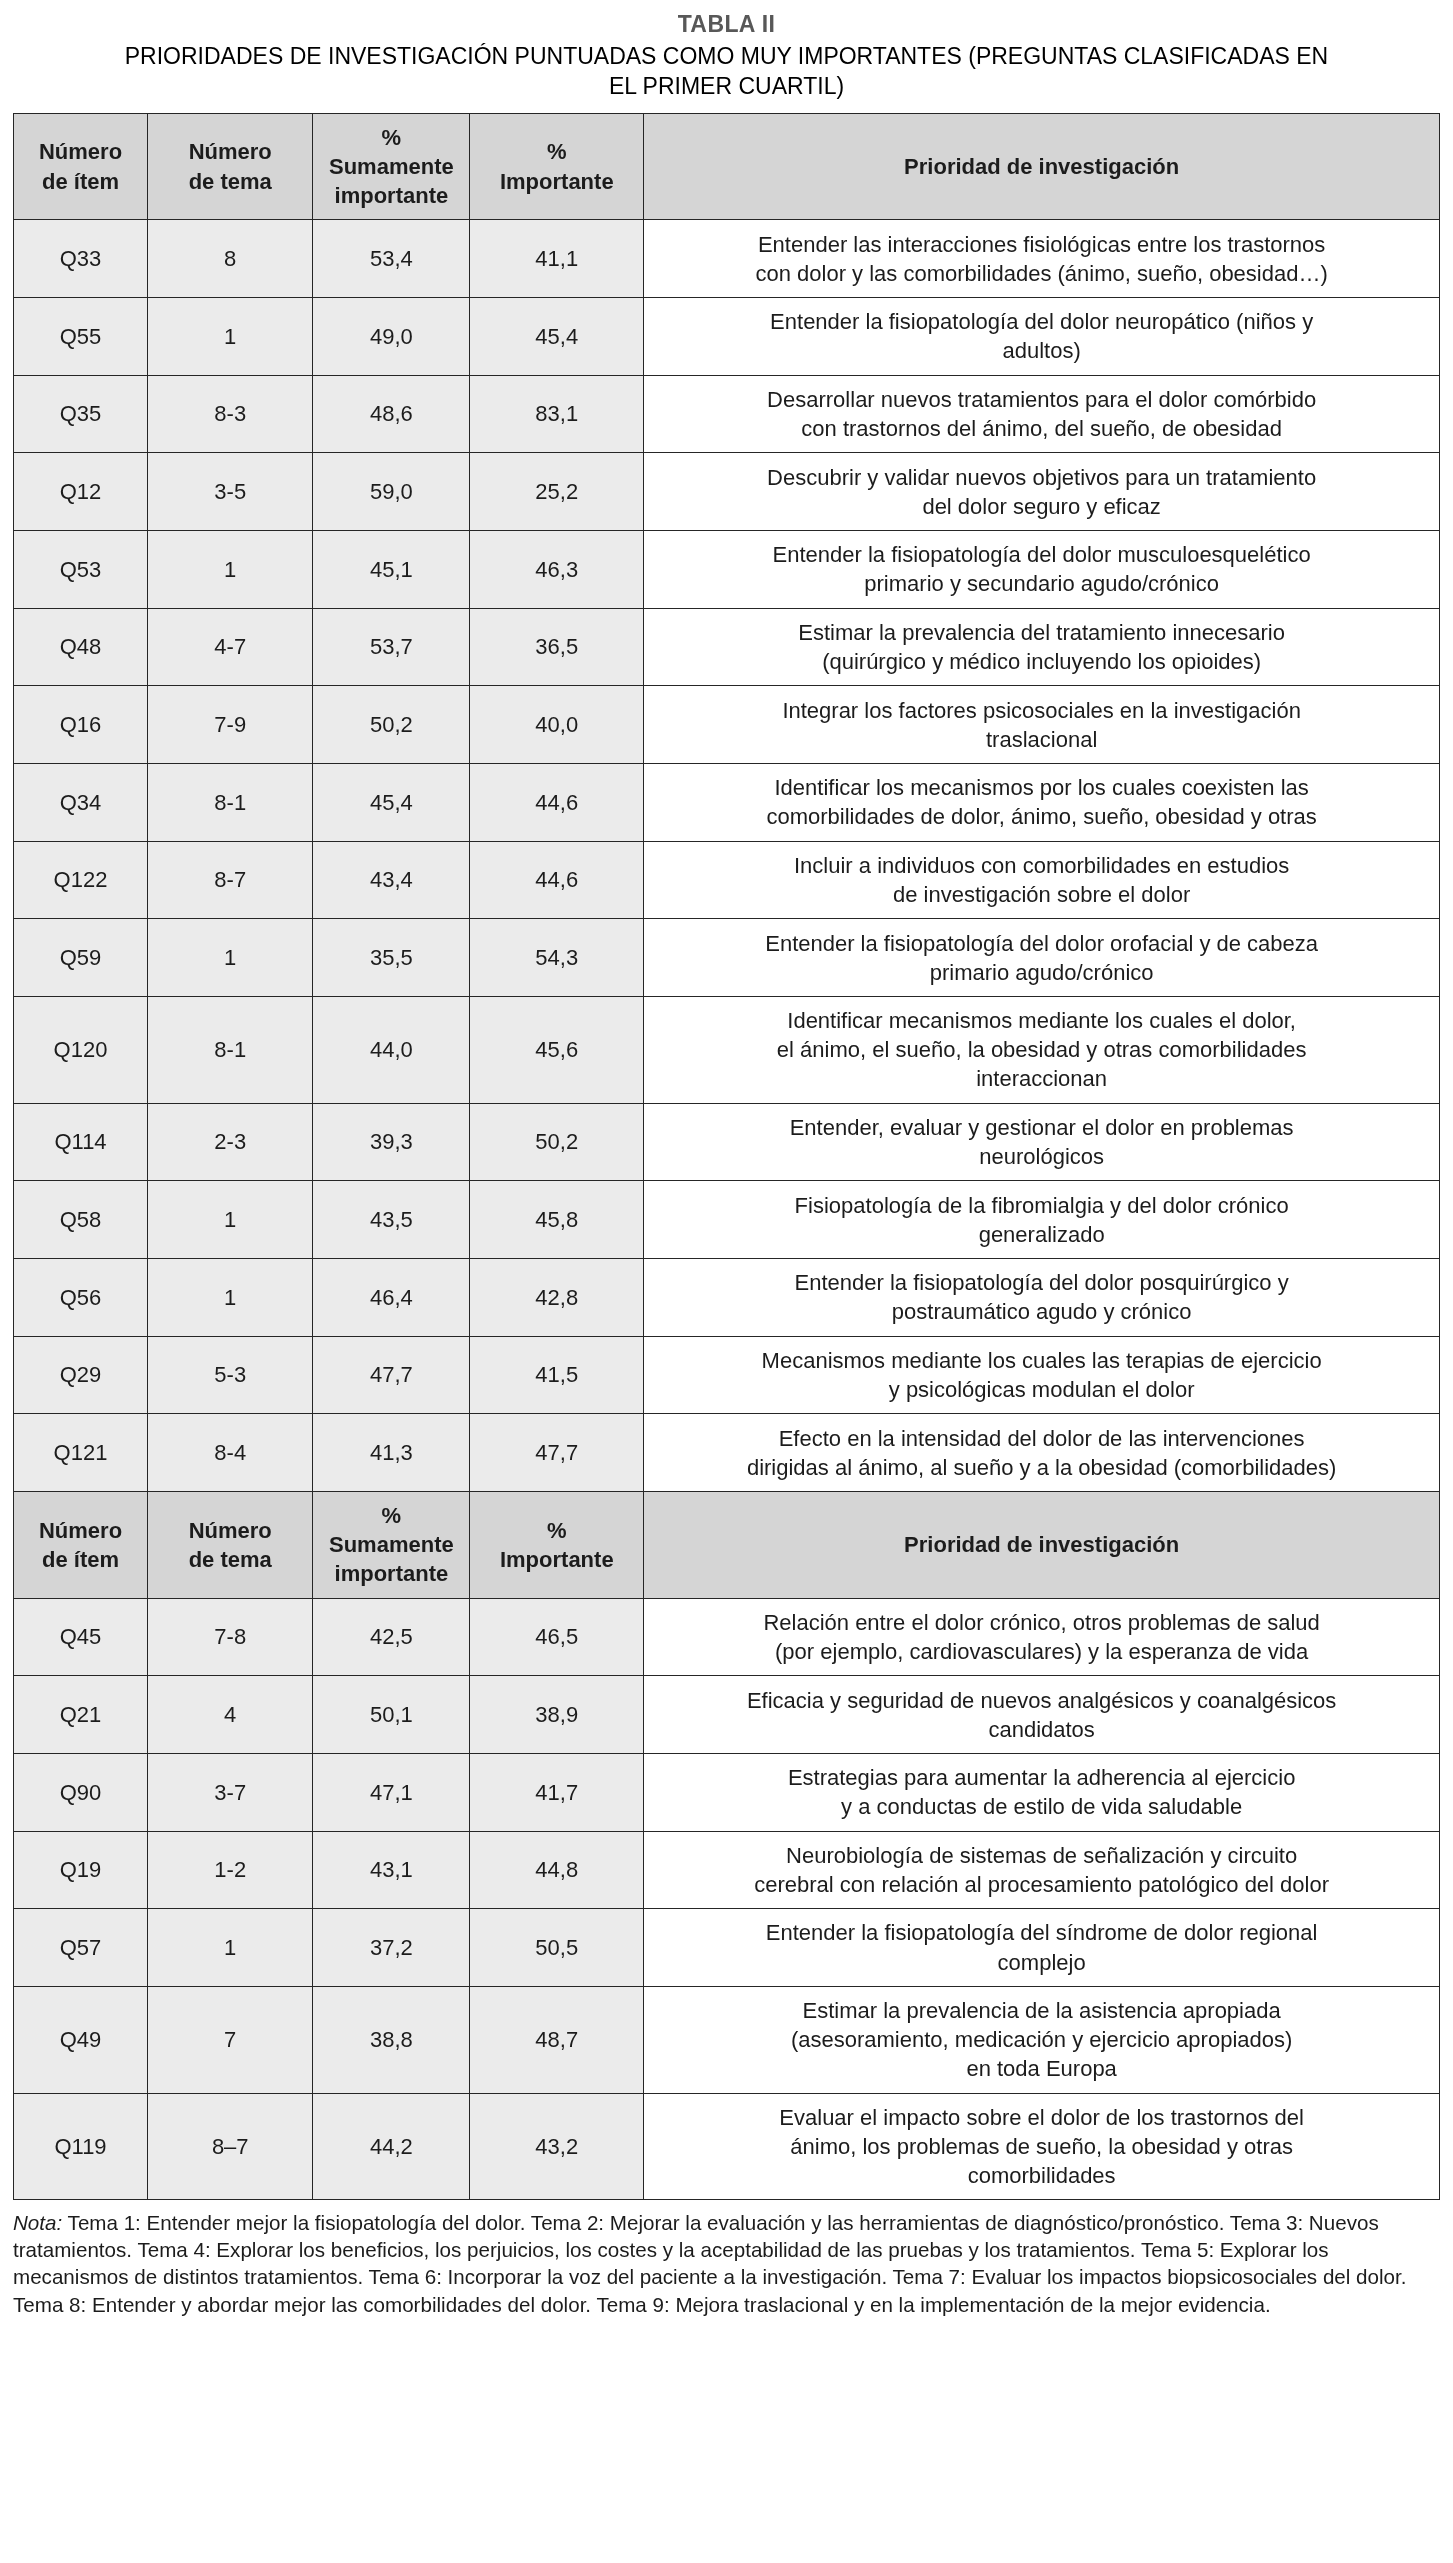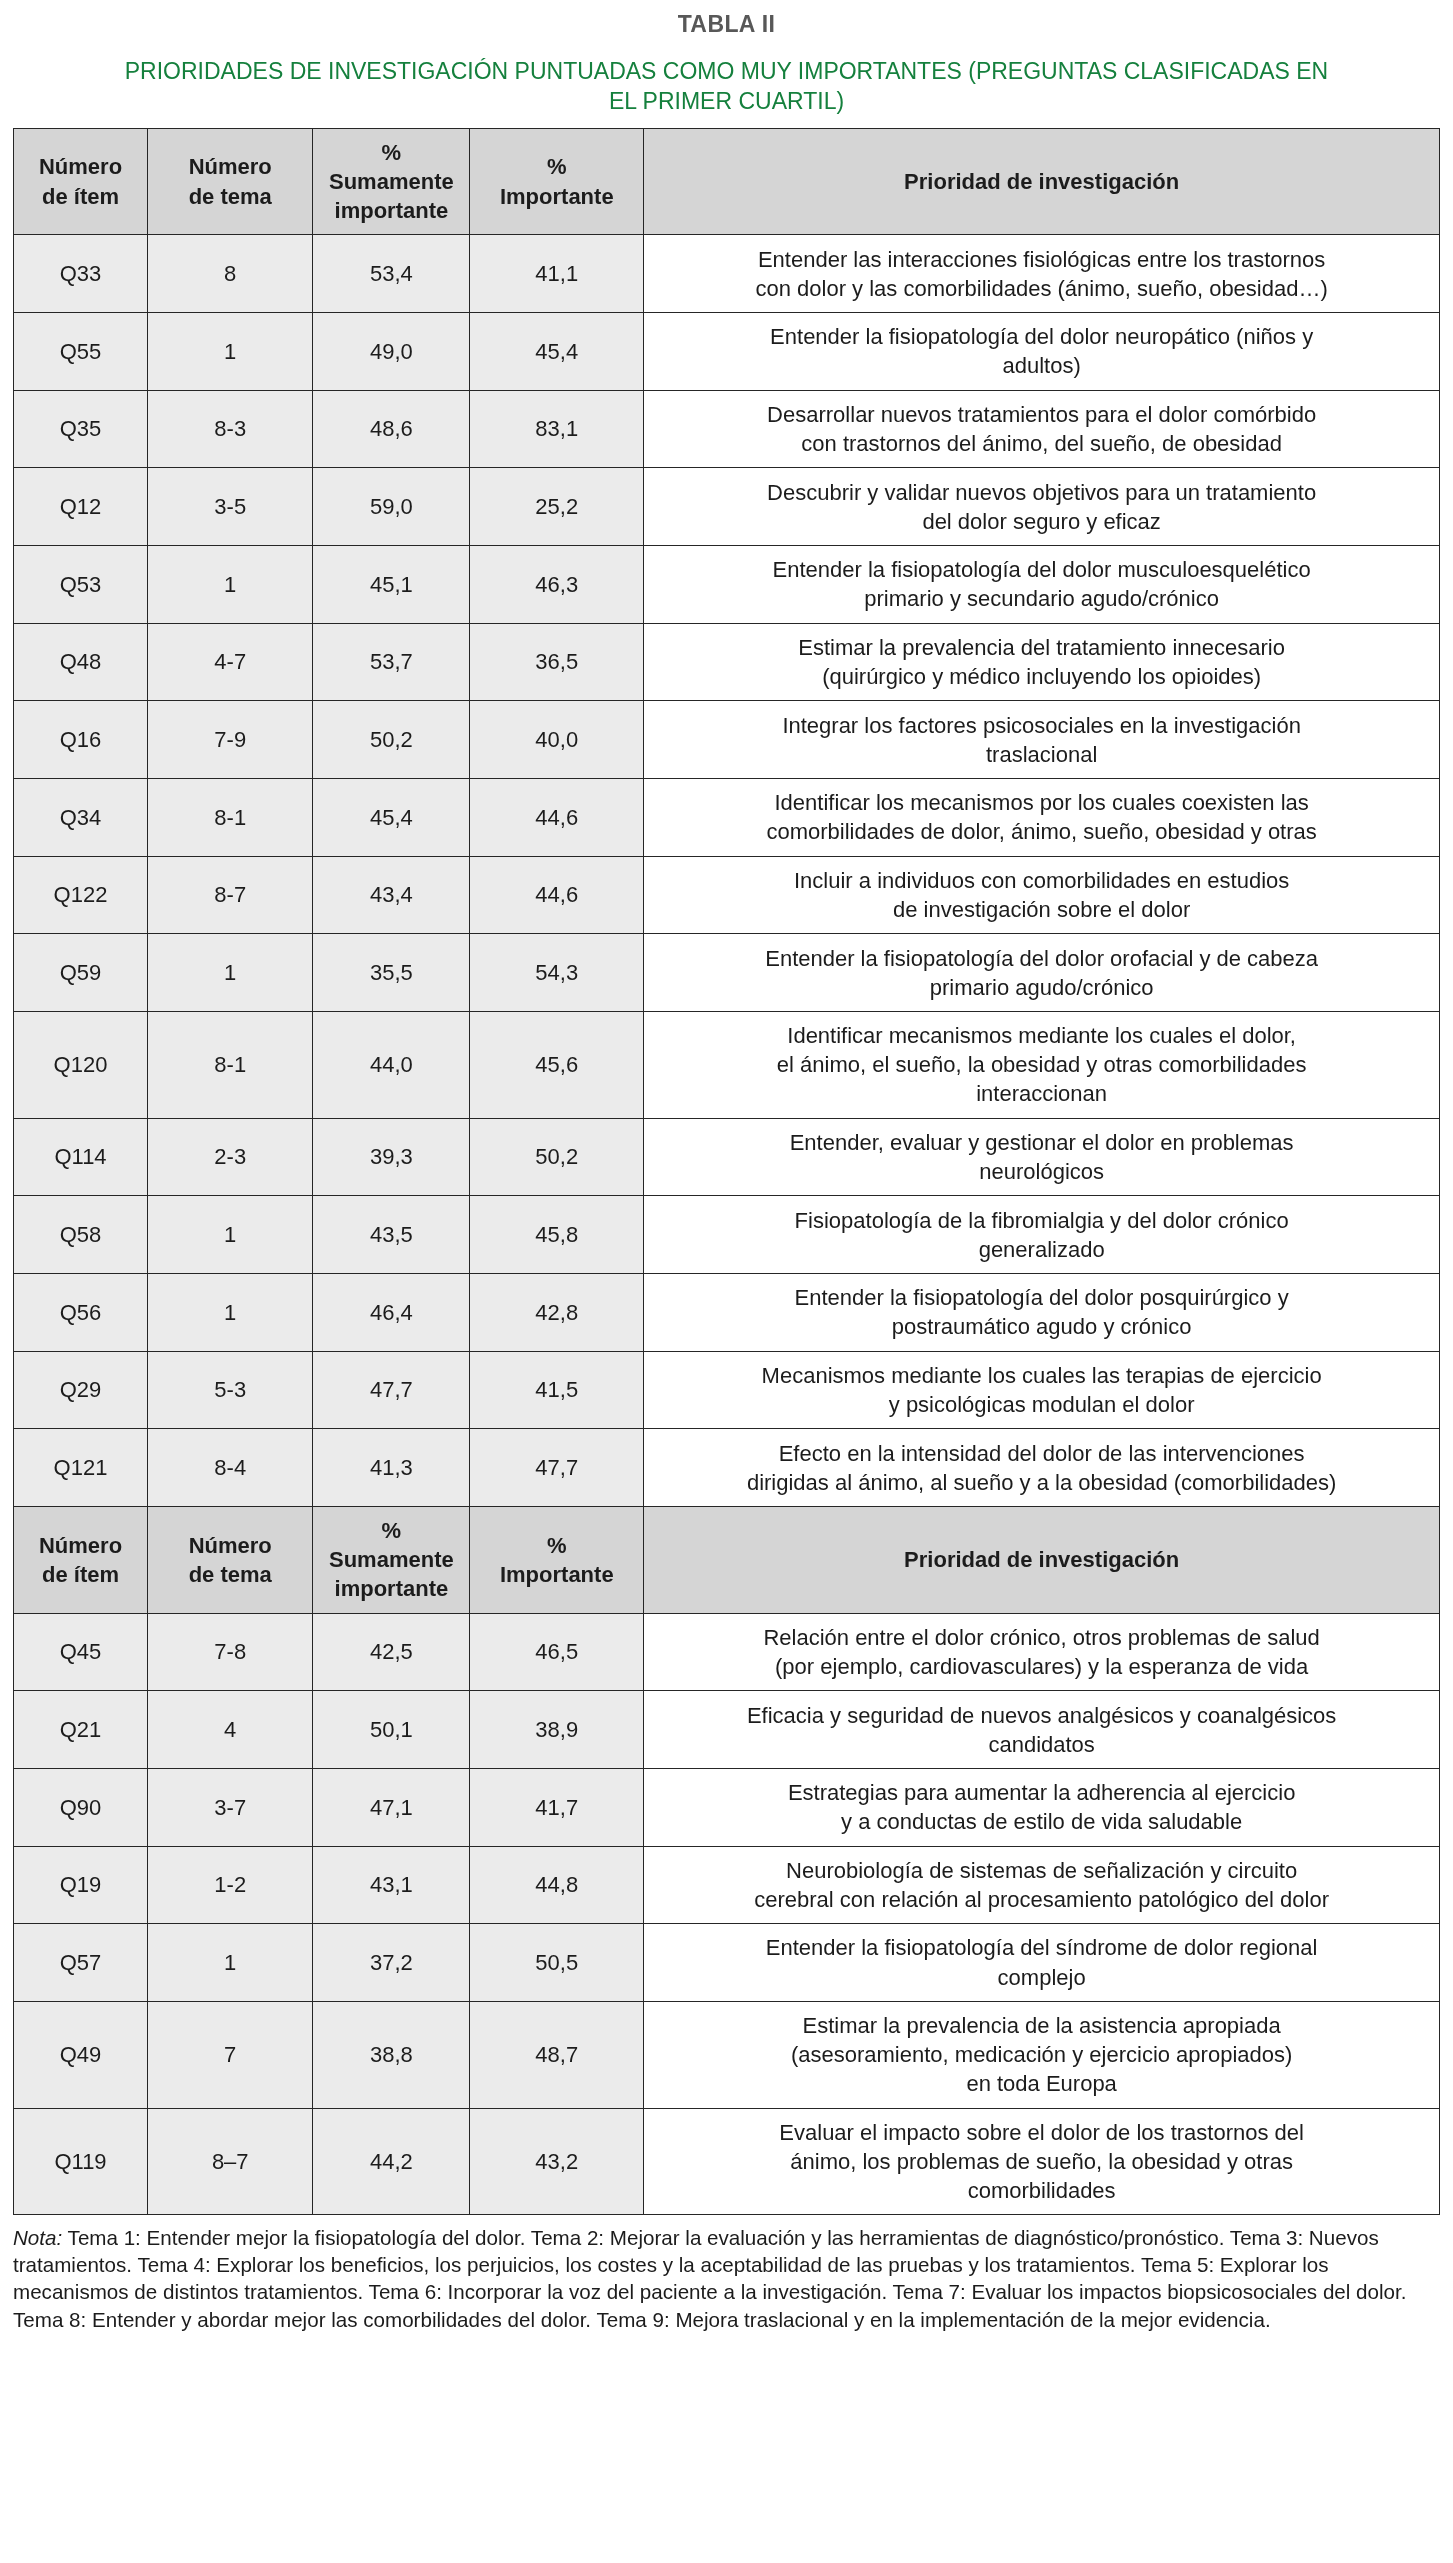--- a/index.html
+++ b/index.html
@@ -13,27 +13,27 @@
   }
   .page { padding: 11.4px 13px 8.5px 13px; }
 
   
   .caption { text-align: center; margin-bottom: 11.4px; }
   .caption-title {
     font-weight: bold;
     font-size: 23px;
     color: #585858;
     letter-spacing: 0.4px;
-    margin-bottom: 19px;
+    margin-bottom: 4px;
   }
   .caption-subtitle {
     font-size: 23px;
     white-space: pre-line;
     line-height: 1.28;
-    color: #15803d;
+    color: #000000;
   }
 
   
   table.priorities {
     width: 100%;
     border-collapse: collapse;
     table-layout: fixed;
   }
   th, td {
     border: 1.4px solid var(--border, #262626);

